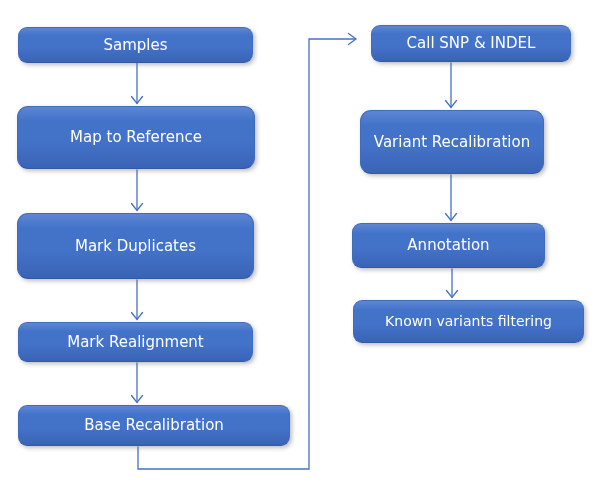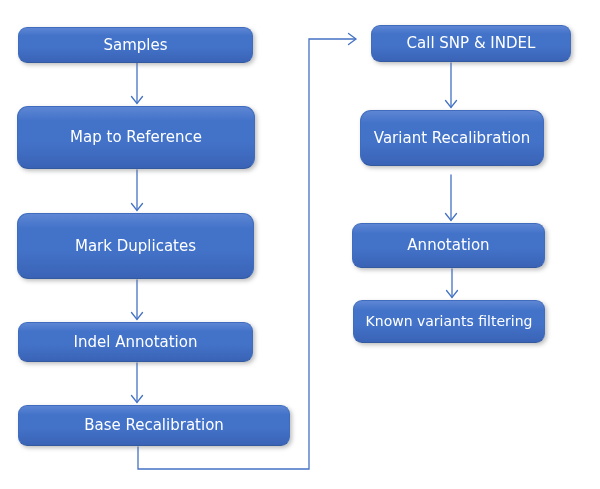--- a/index.html
+++ b/index.html
@@ -64,23 +64,23 @@
     line-height: 1.1;
   }
   
   .n-samples    { left: 18px;  top: 27px;  width: 235px; height: 36px; }
   .n-map        { left: 17px;  top: 106px; width: 238px; height: 63px; border-radius: 11px; }
   .n-mark       { left: 17px;  top: 213px; width: 237px; height: 66px; border-radius: 11px; }
   .n-indel      { left: 18px;  top: 322px; width: 235px; height: 40px; }
   .n-base       { left: 18px;  top: 405px; width: 272px; height: 41px; }
   
   .n-call       { left: 363px; top: 25px;  width: 200px; height: 37px; margin-left: 8px; }
-  .n-variant    { left: 360px; top: 110px; width: 184px; height: 56px; border-radius: 11px; }
+  .n-variant    { left: 360px; top: 110px; width: 184px; height: 64px; border-radius: 11px; }
   .n-annotation { left: 352px; top: 223px; width: 193px; height: 45px; }
-  .n-known      { left: 353px; top: 300px; width: 192px; height: 43px; font-size: 14px; }
+  .n-known      { left: 353px; top: 300px; width: 231px; height: 43px; font-size: 14px; }
 </style>
 </head>
 <body>
 
 <div class="canvas">
 
   <svg class="connectors" viewBox="0 0 600 489" xmlns="http://www.w3.org/2000/svg">
 
     <g>
       <path class="connector" d="M137,63 L137,103"></path>
@@ -121,21 +121,21 @@
   <div class="node n-samples">
     <span>Samples</span>
   </div>
   <div class="node n-mark">
     <span>Mark Duplicates</span>
   </div>
   <div class="node n-map">
     <span>Map to Reference</span>
   </div>
   <div class="node n-indel">
-    <span>Indel Annotation</span>
+    <span>Mark Realignment</span>
   </div>
   <div class="node n-base">
     <span>Base Recalibration</span>
   </div>
   <div class="node n-call">
     <span>Call SNP &amp; INDEL</span>
   </div>
   <div class="node n-variant">
     <span>Variant Recalibration</span>
   </div>

